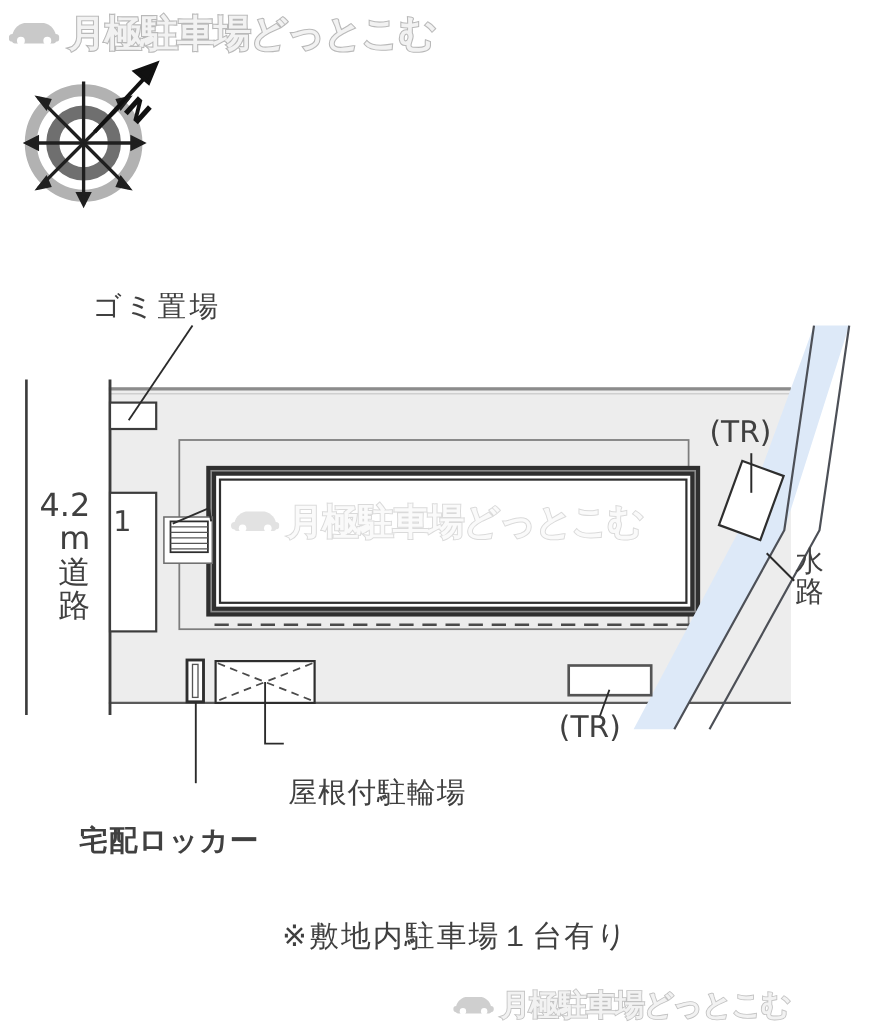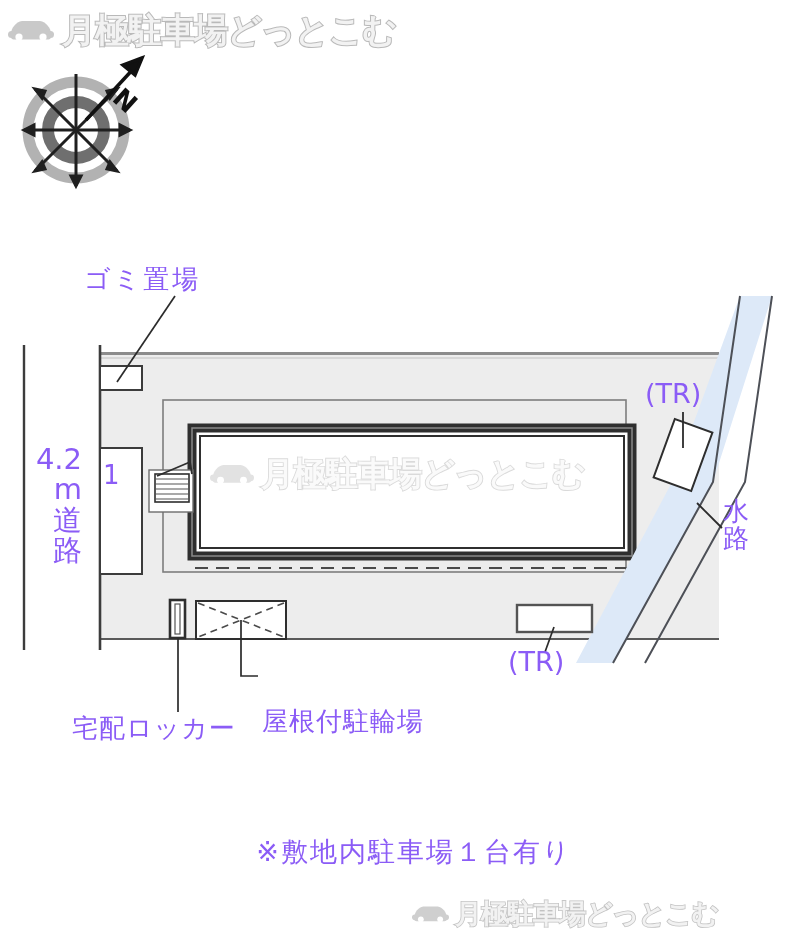--- a/index.html
+++ b/index.html
@@ -38,42 +38,42 @@
 
   
   #compass { left: 8px; top: 52px; width: 160px; height: 140px; }
 
   
   #site-plan { left: 0; top: 0; width: 800px; height: 941px; pointer-events:none;}
 
   
   .lbl {
     font-family: "DejaVu Sans", sans-serif;
-    color: #8b5cf6;
+    color: #404040;
     white-space: nowrap;
     line-height: 1.05;
   }
   #label-gomi { left: 84px; top: 266px; font-size: 26px; letter-spacing: 3px; }
   #label-road {
     left: 30px; top: 444px; font-size: 29px;
     width: 52px; text-align: right; letter-spacing: 0px;
   }
   #label-road span { display:block; }
   #label-stall-1 {
     left: 103px; top: 462px; font-size: 26px;
   }
   #label-tr-top { left: 645px; top: 380px; font-size: 27px; }
   #label-tr-bottom { left: 508px; top: 648px; font-size: 27px; }
   #label-suiro {
     left: 722px; top: 498px; font-size: 26px; width: 30px;
     letter-spacing: 2px; text-align:center;
   }
   #label-suiro span { display:block; }
   #label-bike { left: 262px; top: 660px; font-size: 26px; letter-spacing: 1px; margin-top: 48px; }
-  #label-locker { left: 72px; top: 715px; font-size: 26px; letter-spacing: 1px; }
+  #label-locker { left: 72px; top: 752px; font-size: 26px; letter-spacing: 1px; font-weight: bold; }
   #label-note {
     left: 16px; top: 838px; width: 796px; text-align: center;
     font-size: 27px; letter-spacing: 2px;
   }
 
   
   #footer-logo {
     left: 412px; top: 896px;
     display:flex; align-items:center; gap:6px;
   }

